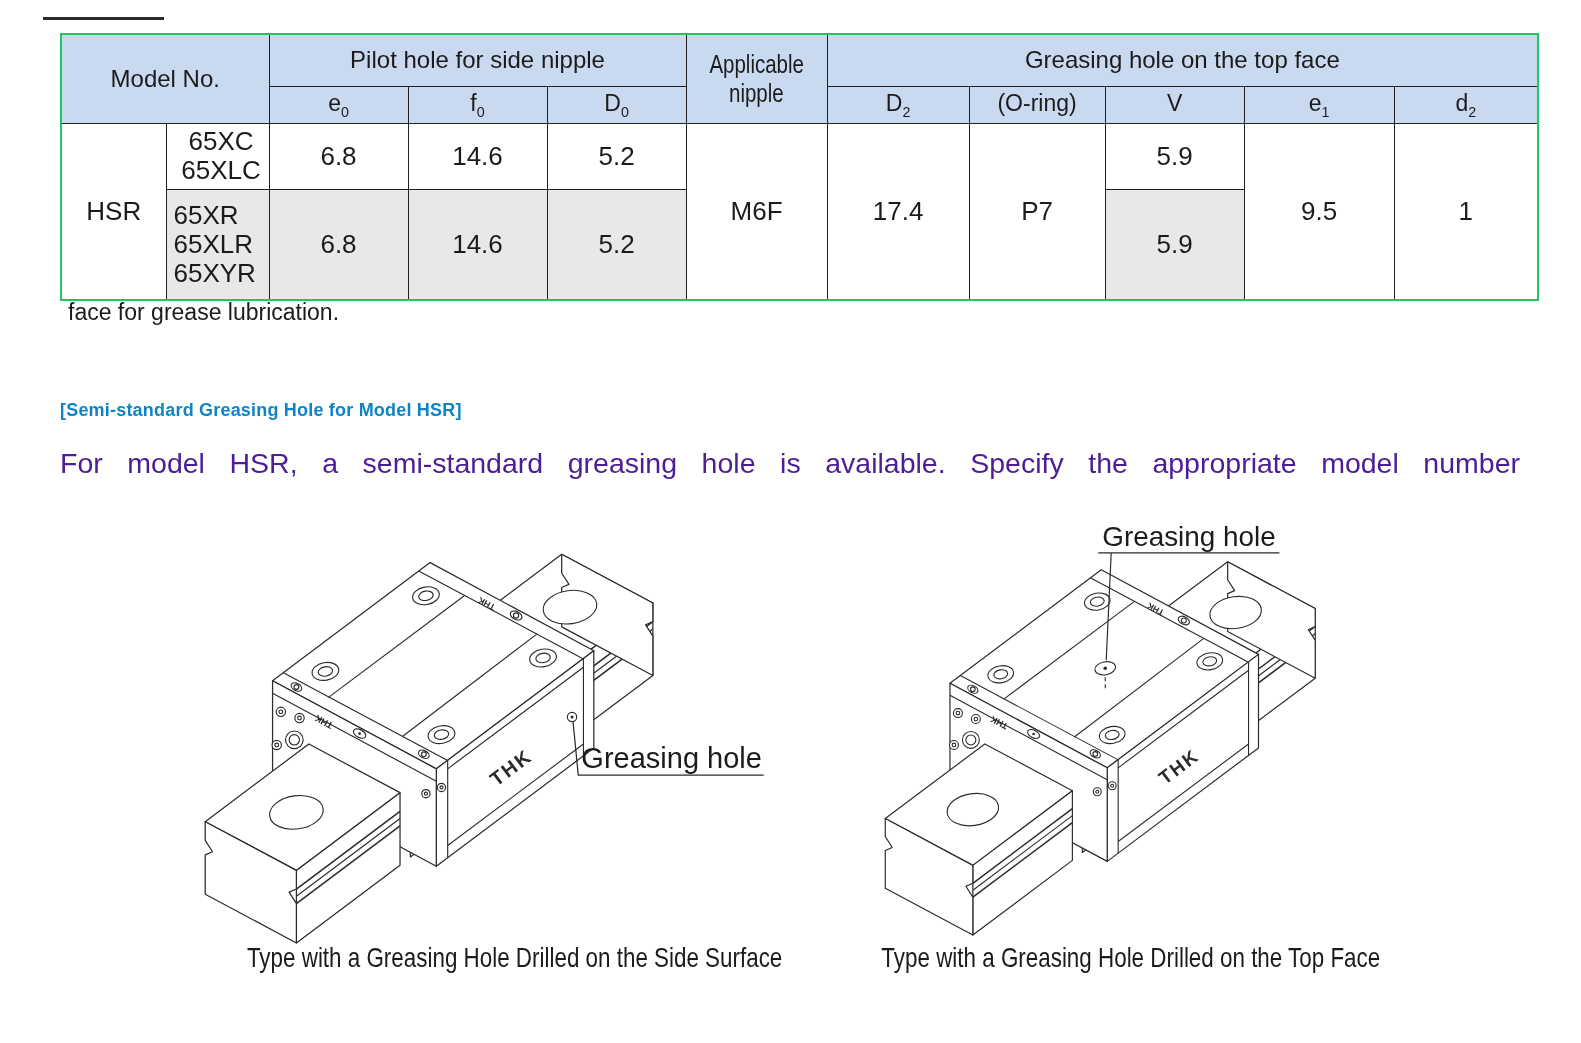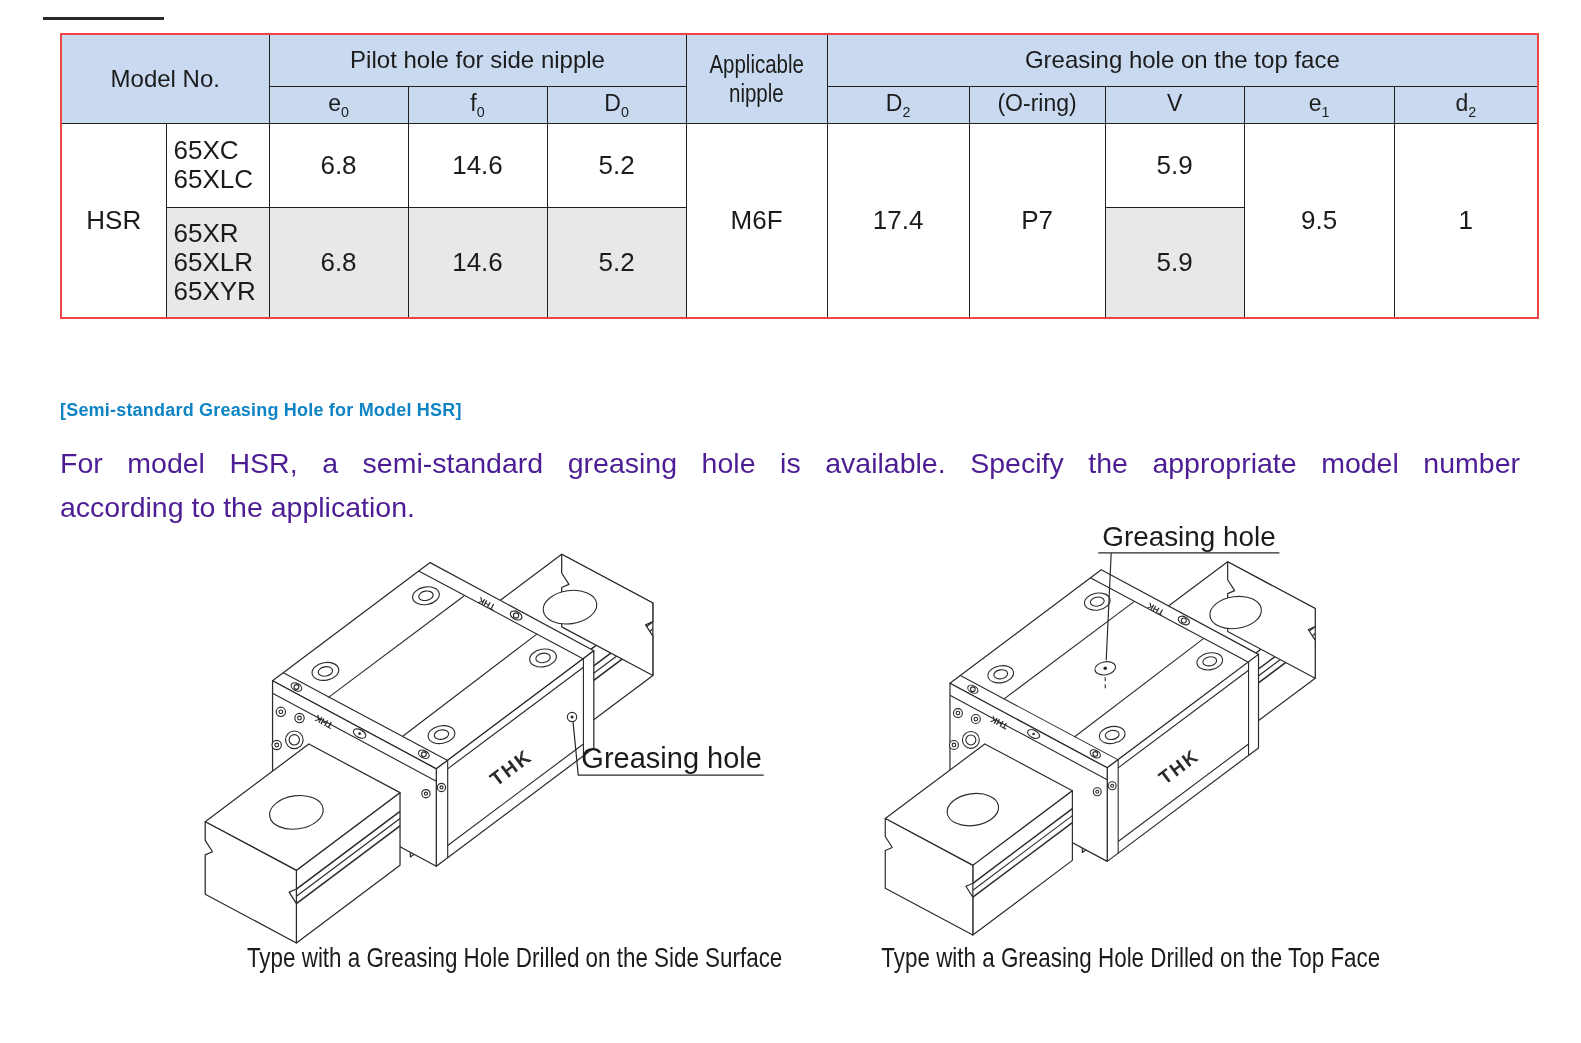--- a/index.html
+++ b/index.html
@@ -8,25 +8,25 @@
   .abs { position:absolute; }
 
   
   .artifact { left:43px; top:17px; width:121px; height:3px; background:#2b2b2b; }
 
   
   .tblwrap { left:60px; top:33px; }
   table { border-collapse:collapse; table-layout:fixed; width:1477px; }
   th, td { border:1px solid #1f1f1f; text-align:center; vertical-align:middle;
            padding:0; overflow:hidden; }
-  table { border:2px solid #ef4444; }
+  table { border:2px solid #22c55e; }
   th { background:#c9daf0; font-weight:400; font-size:24px; }
   tr.h1 th { height:52px; }
   tr.h2 th { height:37px; font-size:23px; }
-  tr.r1 td { height:84px; }
+  tr.r1 td { height:66px;text-align:center; }
   tr.r2 td { height:111px; }
   td { font-size:26px; background:#ffffff; }
   td.gray { background:#e8e8e8; }
   td.models { text-align:left; padding-left:7px; line-height:1.12; font-size:26px; }
   sub { font-size:0.62em; }
   .cond { display:inline-block; transform:scaleX(0.82); transform-origin:center;
           white-space:nowrap; line-height:1.15; }
   .nip { font-size:25px; }
 
   
@@ -122,27 +122,27 @@
     <td class="gray">6.8</td>
     <td class="gray">14.6</td>
     <td class="gray">5.2</td>
     <td class="gray">5.9</td>
   </tr>
 </tbody>
     </table>
 </div>
 
 <div class="abs footnote">
+  <div class="l2">face for grease lubrication.</div>
 </div>
 
 <div class="abs heading"><span>[</span><span>Semi-standard Greasing Hole for Model HSR</span><span>]</span></div>
 
 <div class="abs bodytext">
   <div class="l1">For model HSR, a semi-standard greasing hole is available. Specify the appropriate model number</div>
-  <div class="l2">according to the application.</div>
 </div>
 
 <svg class="figsvg fig-left" viewBox="25 28 560 386">
   <defs>
     <g id="asm">
 
       <g>
         <polygon class="face" points="145,212 379,37 467,84 233,259"></polygon>
         <polygon class="face" points="233,259 467,84 467,154 233,329"></polygon>
         <line class="groove" x1="233" y1="277" x2="467" y2="102"></line>

